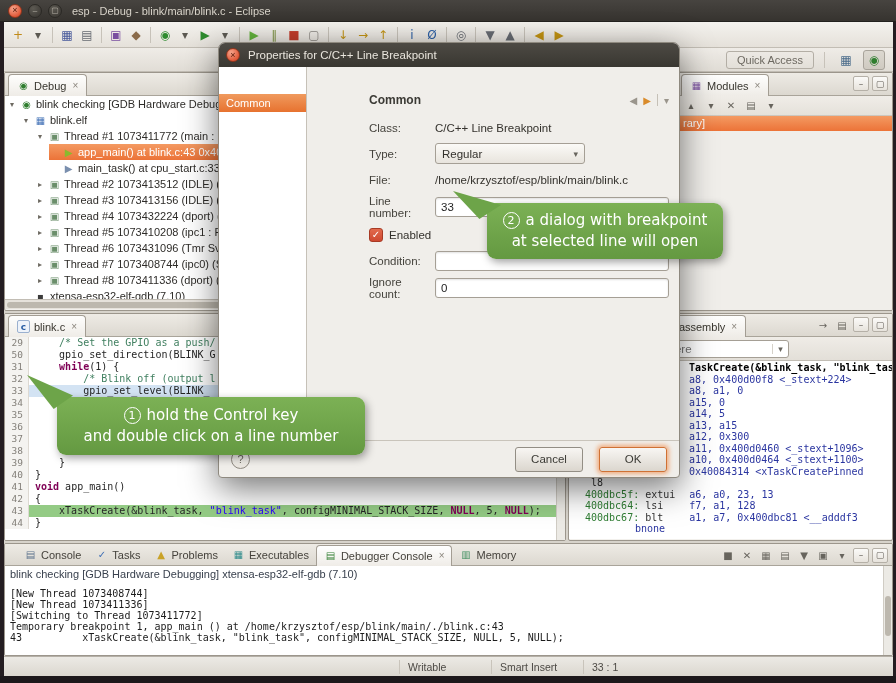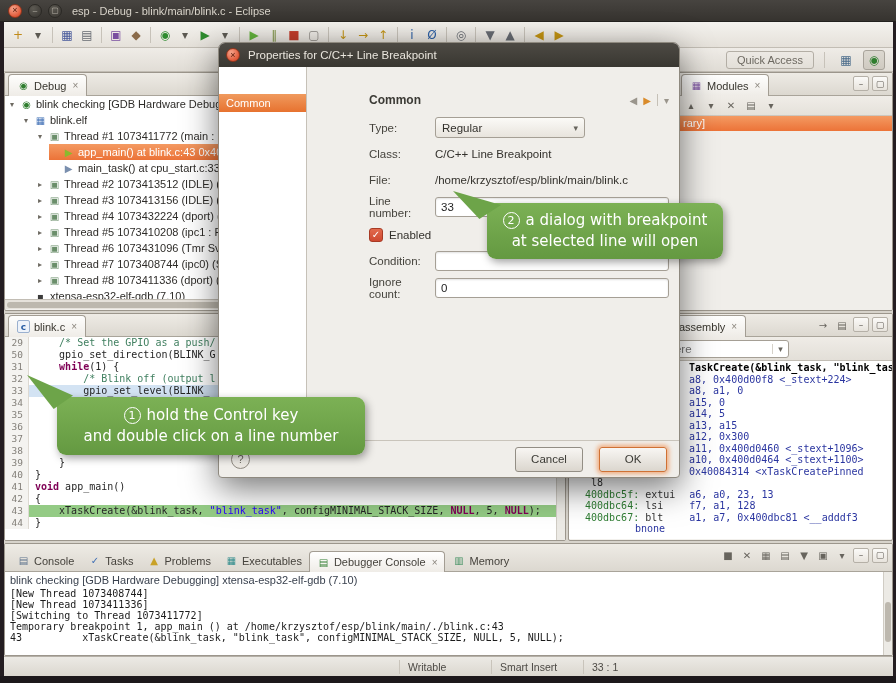--- a/index.html
+++ b/index.html
@@ -110,26 +110,26 @@
 .drow[data-zone="upper"]{padding-left:114px}
 .drow[data-zone="lower"]{padding-left:16px}
 .da{color:#2e7d32;margin-right:6px}
 .dm{color:#333}
 .drow[data-zone="lower"] .dm{display:inline-block;min-width:44px}
 .dt{color:#2a35a0}
 .drow[data-kind="source"] .dt{color:#000;font-weight:bold}
 
 
 .consolepanel{left:4px;top:543px;width:889px;height:113px}
-.ctabrow{height:28px;background:linear-gradient(#eeebe5,#dcd8d0);border-bottom:1px solid #a9a49a;display:flex;align-items:flex-end;padding-left:5px;position:relative}
+.ctabrow{height:22px;background:linear-gradient(#eeebe5,#dcd8d0);border-bottom:1px solid #a9a49a;display:flex;align-items:center;padding-left:12px;position:relative}
 .ctab{display:flex;align-items:center;gap:4px;padding:0 7px;height:21px;font-size:11px;color:#45423c;white-space:nowrap}
 .ctab.active{background:linear-gradient(#fff,#efece7);border:1px solid #a39d93;border-bottom:none;border-radius:4px 4px 0 0;margin-bottom:-1px}
 .ctools{position:absolute;right:4px;top:3px;display:flex;gap:3px;align-items:center}
 .cbody{background:#fff;height:calc(100% - 22px);position:relative;padding:2px 5px}
-.chdr{font-size:11px;color:#39414e;white-space:nowrap;margin-bottom:2px}
+.chdr{font-size:11px;color:#39414e;white-space:nowrap;margin-bottom:8px}
 .cline{font:10px "DejaVu Sans Mono",monospace;line-height:11px;white-space:pre;color:#1c1c1c}
 .cscroll{position:absolute;right:0;top:0;width:9px;height:100%;background:#eceae5;border-left:1px solid #d0ccc4}
 .cthumb{position:absolute;left:1px;top:30px;width:6px;height:40px;background:#bdb8ae;border-radius:3px}
 
 
 .statusbar{position:absolute;left:4px;top:656px;width:889px;height:20px;background:linear-gradient(#eceae5,#dbd7cf);border-top:1px solid #b5b0a7;display:flex;align-items:center;font-size:10.5px;color:#4c4944;z-index:2}
 .sbspacer{width:395px}
 .sbcell{width:92px;padding-left:8px;border-left:1px solid #c9c4bb;height:14px;line-height:14px}
 .bottomstrip{position:absolute;left:0;top:676px;width:896px;height:7px;background:#1d181b}
 
@@ -563,28 +563,28 @@
         <div class="dsechdr">
           <span class="dsectitle">Common</span>
           <span class="dnav">
             <span class="dnavbtn">◀</span>
             <span class="dnavbtn fwd">▶</span>
             <span class="dnavsep"></span>
             <span class="dnavbtn">▾</span>
           </span>
         </div>
         <div class="frow">
+            <span class="flabel">Class:</span>
+            <span class="fvalue">C/C++ Line Breakpoint</span>
+          </div>
+        <div class="frow">
             <span class="flabel">Type:</span>
             <span class="combo">
               <span>Regular</span>
             </span>
-          </div>
-        <div class="frow">
-            <span class="flabel">Class:</span>
-            <span class="fvalue">C/C++ Line Breakpoint</span>
           </div>
         <div class="frow">
             <span class="flabel">File:</span>
             <span class="fvalue">/home/krzysztof/esp/blink/main/blink.c</span>
           </div>
         <div class="frow">
             <span class="flabel">Line number:</span>
             <input class="tinput" value="33" style="">
           </div>
         <div class="frow">

